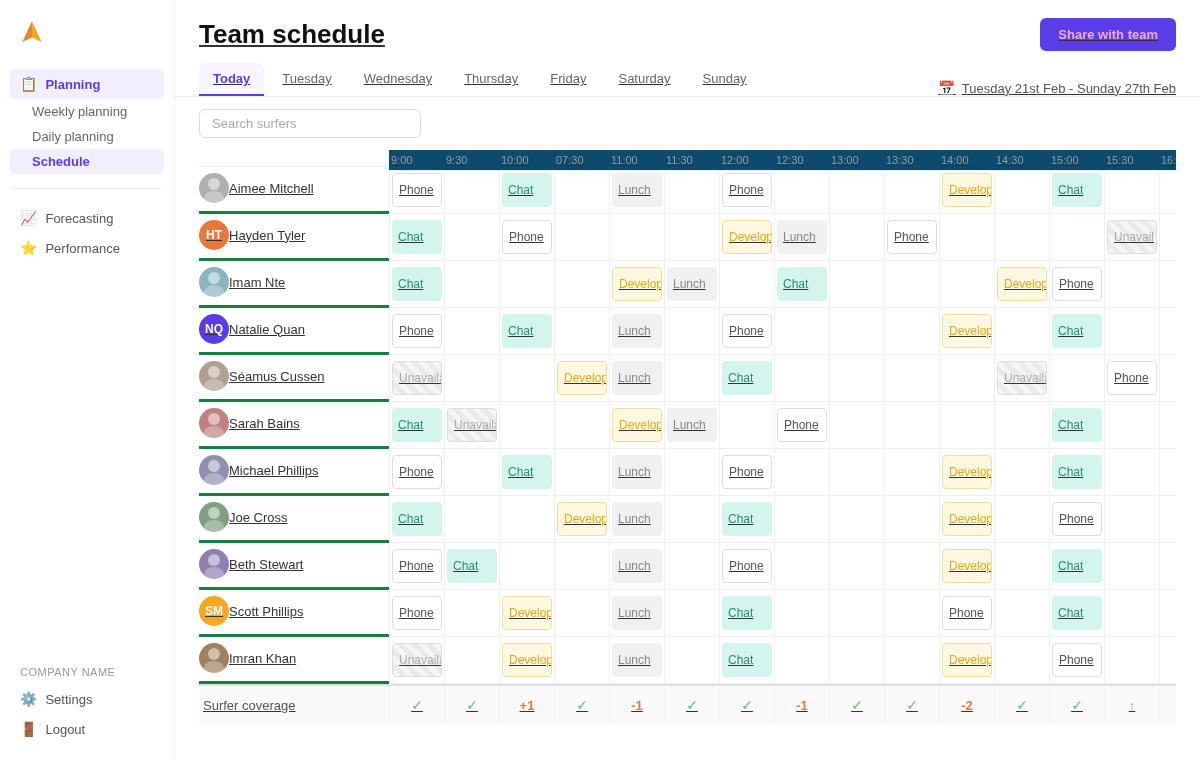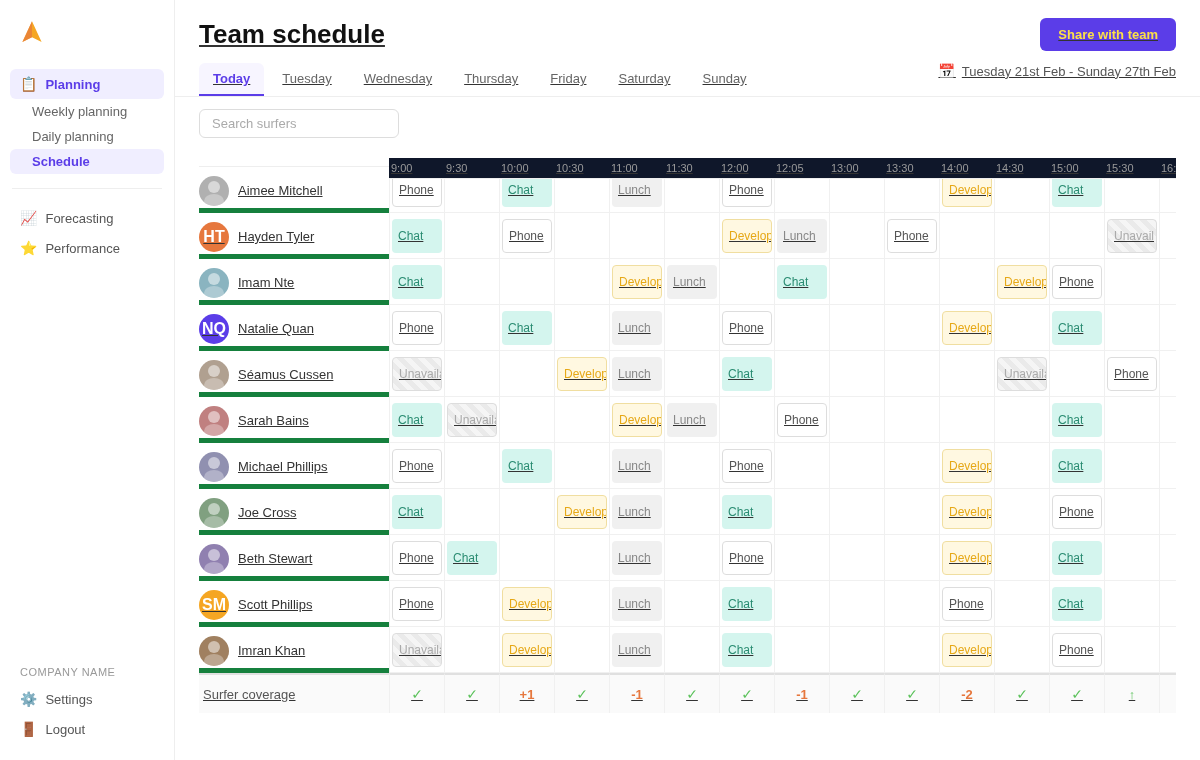--- a/index.html
+++ b/index.html
@@ -41,27 +41,27 @@
     
     #main {
       flex: 1; display: flex; flex-direction: column; overflow: hidden; text-decoration: underline;
     }
     #header {
       display: flex; align-items: center; justify-content: space-between;
       padding: 18px 24px 12px;
     }
     #header h1 { font-size: 26px; font-weight: 700; color: #111; }
     .share-btn {
-      background: #5b3de8; color: #fde047; border: none; border-radius: 6px;
+      background: #5b3de8; color: #f0abfc; border: none; border-radius: 6px;
       padding: 9px 18px; font-size: 13px; font-weight: 600; cursor: pointer;
     }
 
     
     #tabs {
-      display: flex; align-items: flex-start; padding: 0 24px;
+      display: flex; align-items: flex-end; padding: 0 24px;
       border-bottom: 1px solid #eee; gap: 4px;
     }
     .tab {
       padding: 8px 14px; border-radius: 6px 6px 0 0; cursor: pointer;
       font-size: 13px; color: #666; border-bottom: 2px solid transparent;
     }
     .tab.active { color: #5b3de8; font-weight: 600; border-bottom: 2px solid #5b3de8; background: #f7f5ff; }
     .date-range {
       margin-left: auto; display: flex; align-items: center; gap: 6px;
       font-size: 13px; color: #555;
@@ -70,46 +70,46 @@
 
     
     #schedule-container {
       flex: 1; overflow: hidden; display: flex; flex-direction: column; padding: 12px 24px 0;
     }
     .search-row {
       margin-bottom: 8px;
     }
     .search-input {
       border: 1px solid #ddd; border-radius: 6px; padding: 6px 12px;
-      font-size: 13px; width: 200px; color: #333; outline: none;
+      font-size: 13px; width: 222px; color: #333; outline: none;
     }
     .search-input::placeholder { color: #aaa; }
 
     
     #grid-wrapper { flex: 1; overflow: auto; }
     #grid {
       display: grid;
       
       grid-template-columns: 190px repeat(15, 55px);
       min-width: max-content;
     }
     .time-header {
       font-size: 11px; color: #999; padding: 4px 2px; text-align: left;
-      border-bottom: 1px solid #eee; position: sticky; top: 12px; background: #0f172a; z-index: 2;
+      border-bottom: 1px solid #eee; position: sticky; top: 4px; background: #0c4a6e; z-index: 2;
     }
     .name-header {
       position: sticky; top: 0; background: #fff; z-index: 2; border-bottom: 1px solid #eee;
     }
     .row-name {
-      display: flex; align-items: center; gap: 9px; padding: 6px 8px 0 0;
-      border-bottom: 5px solid #15803d; min-height: 46px;
+      display: flex; align-items: center; gap: 0; padding: 6px 8px 8px 0;
+      border-bottom: 3px solid #15803d; min-height: 46px;
     }
     .avatar {
       width: 30px; height: 30px; border-radius: 50%; display: flex; align-items: center;
-      justify-content: center; font-size: 16px; font-weight: 700; color: #fff; flex-shrink: 0;
+      justify-content: center; font-size: 12px; font-weight: 700; color: #fff; flex-shrink: 0;
       overflow: hidden;
     }
     .person-name { font-size: 13px; color: #333; }
 
     .row-cell {
       border-bottom: 1px solid #f0f0f0; border-left: 1px solid #f0f0f0;
       min-height: 46px; position: relative; padding: 4px 2px;
       display: flex; align-items: center;
     }
 
@@ -202,25 +202,25 @@
       <input class="search-input" type="text" placeholder="Search surfers" style="">
     </div>
     <div id="grid-wrapper">
       <div id="grid">
 
         <div class="name-header"></div>
 
       <div class="time-header">9:00</div>
           <div class="time-header">9:30</div>
           <div class="time-header">10:00</div>
-          <div class="time-header">10:30</div>
+          <div class="time-header">07:30</div>
           <div class="time-header">11:00</div>
           <div class="time-header">11:30</div>
           <div class="time-header">12:00</div>
-          <div class="time-header">12:05</div>
+          <div class="time-header">12:30</div>
           <div class="time-header">13:00</div>
           <div class="time-header">13:30</div>
           <div class="time-header">14:00</div>
           <div class="time-header">14:30</div>
           <div class="time-header">15:00</div>
           <div class="time-header">15:30</div>
           <div class="time-header">16:00</div>
           <div class="row-name">
             <div class="avatar" style="background: rgb(176, 176, 176);">
               <svg viewBox="0 0 30 30" width="30" height="30">

